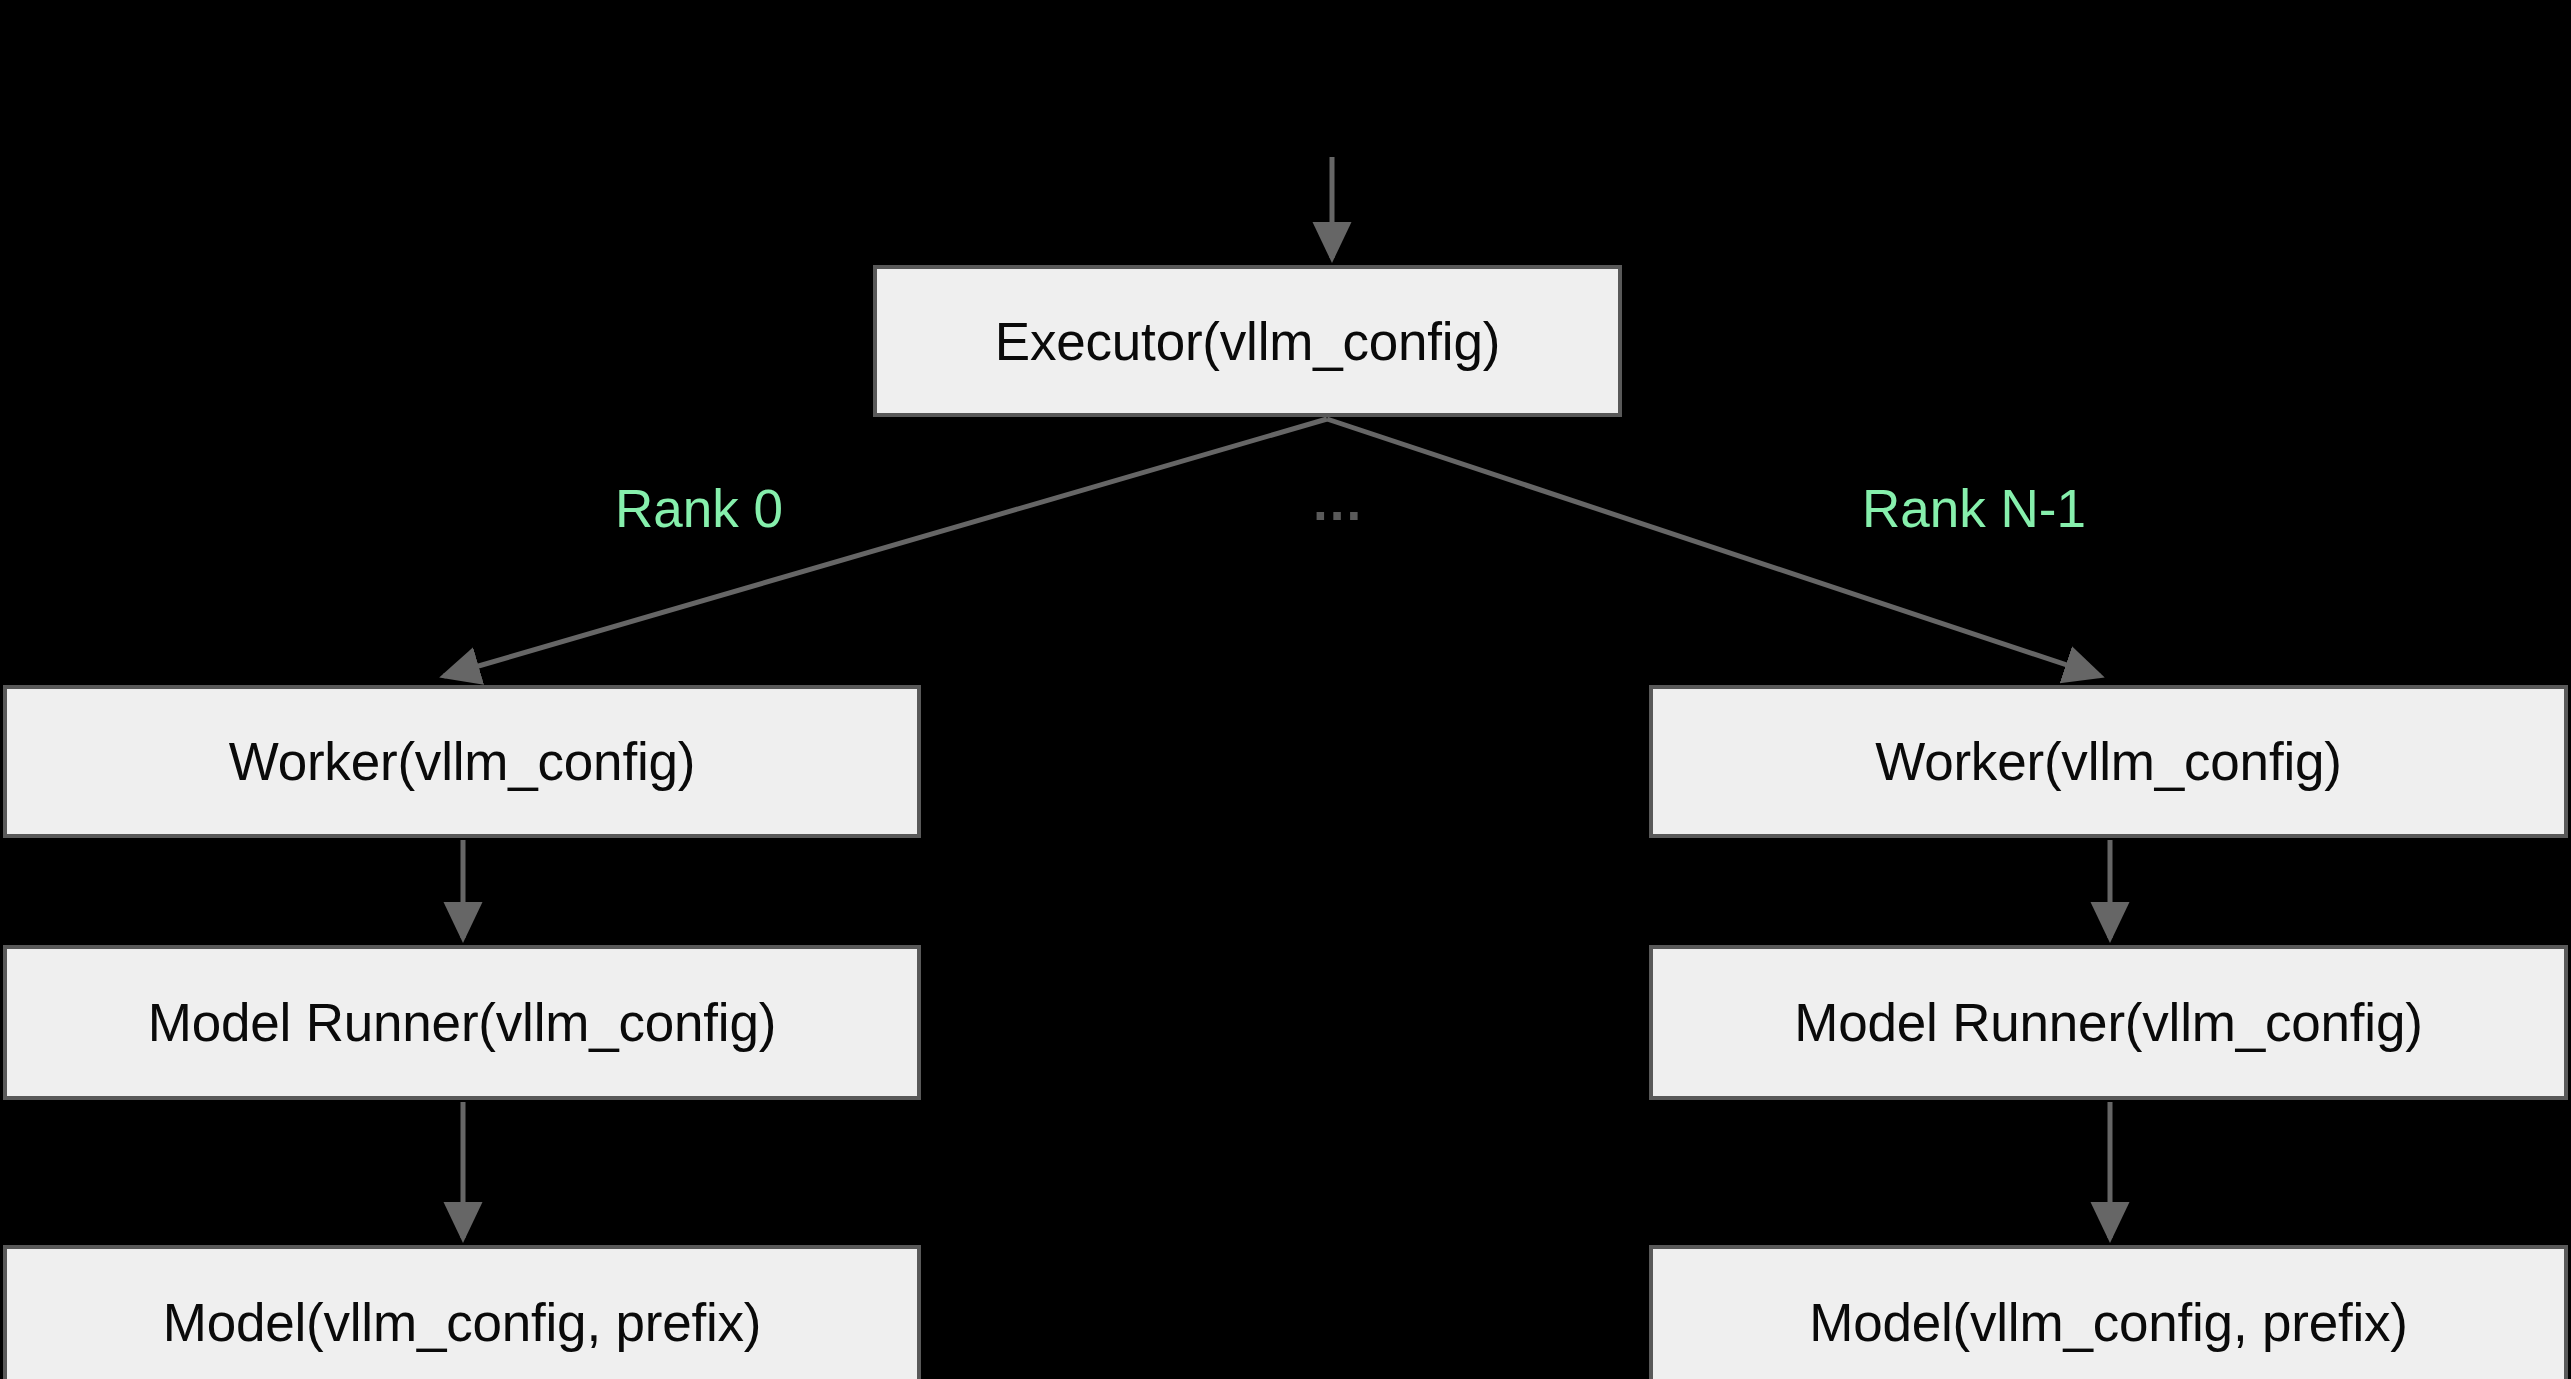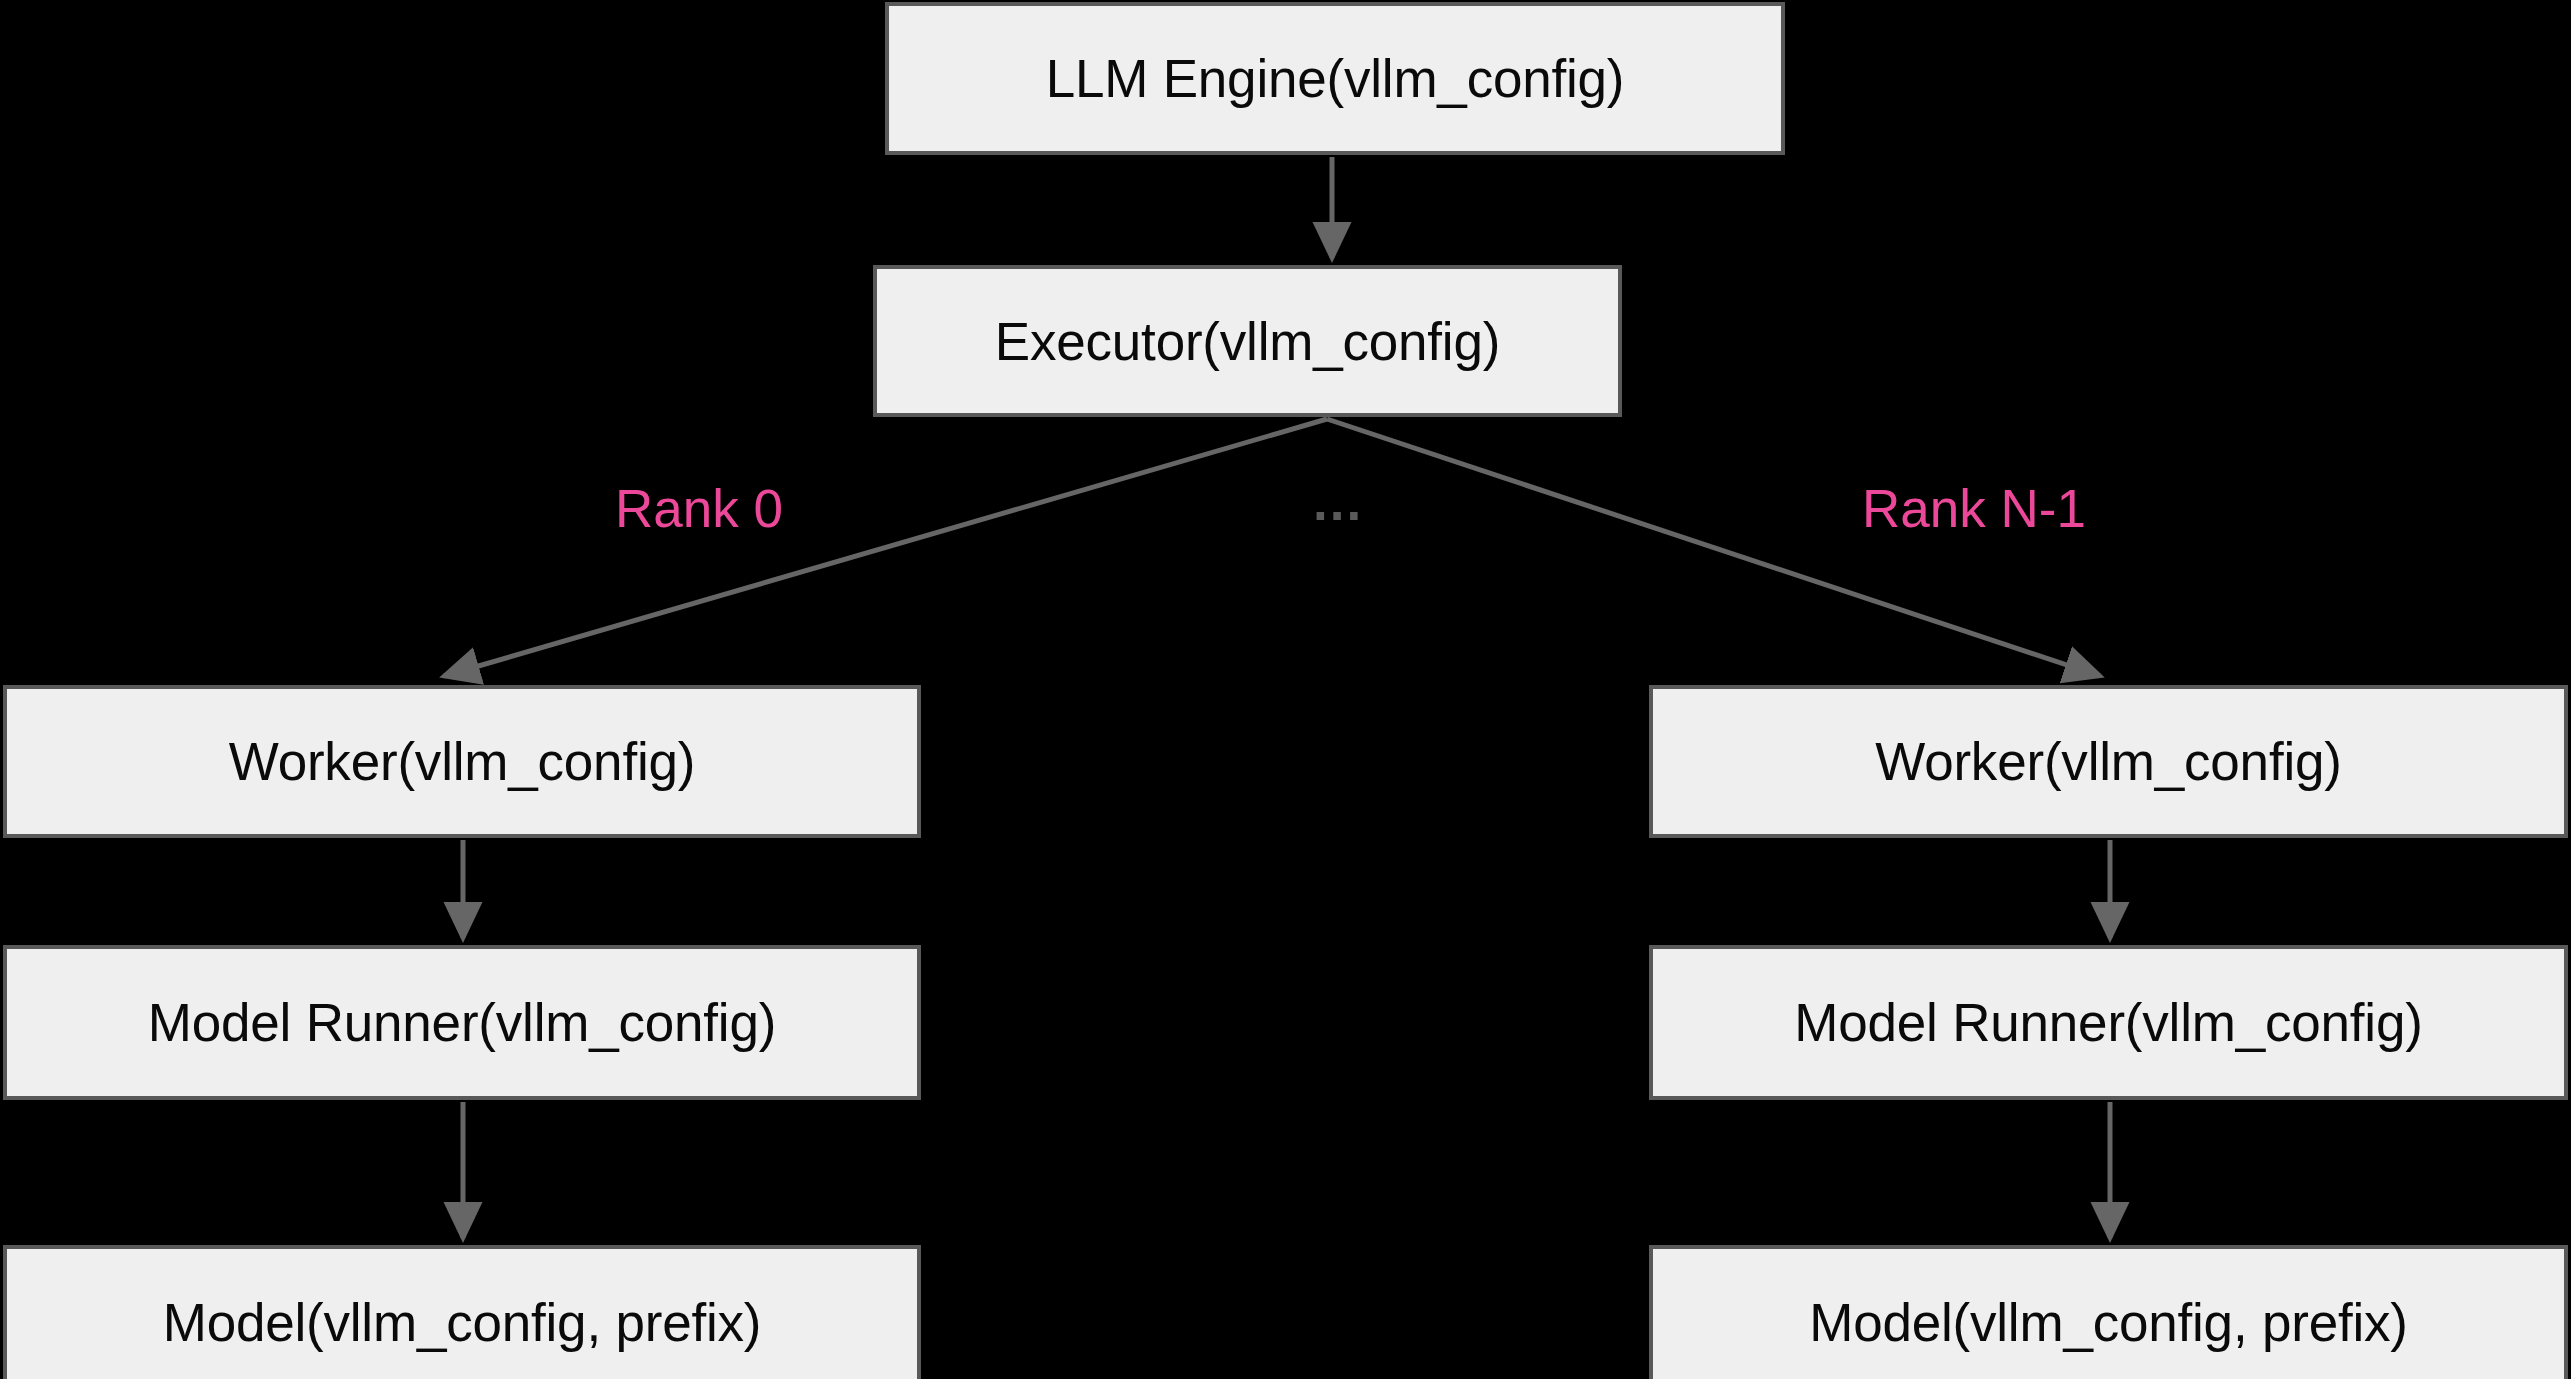--- a/index.html
+++ b/index.html
@@ -27,21 +27,21 @@
     justify-content: center;
     color: #0a0a0a;
     font-size: 53px;
     font-weight: 400;
     letter-spacing: -0.2px;
     white-space: nowrap;
     font-family: "Liberation Sans", sans-serif;
   }
   .edge-label {
     position: absolute;
-    color: #ec4899;
+    color: #86efac;
     font-size: 53px;
     font-weight: 400;
     white-space: nowrap;
     font-family: "Liberation Sans", sans-serif;
   }
   .ellipsis-label {
     position: absolute;
     color: #5a5a5a;
     font-size: 53px;
     line-height: 0.55;
@@ -94,21 +94,20 @@
 
     <line x1="463" y1="840" x2="463" y2="938" stroke="#666666" stroke-width="5" marker-end="url(#arrowhead)"></line>
 
     <line x1="463" y1="1102" x2="463" y2="1238" stroke="#666666" stroke-width="5" marker-end="url(#arrowhead)"></line>
 
     <line x1="2110" y1="840" x2="2110" y2="938" stroke="#666666" stroke-width="5" marker-end="url(#arrowhead)"></line>
 
     <line x1="2110" y1="1102" x2="2110" y2="1238" stroke="#666666" stroke-width="5" marker-end="url(#arrowhead)"></line>
   </svg>
 
-  <div class="node" id="n-llm-engine">LLM Engine(vllm_config)</div>
 
   <div class="node" id="n-executor">Executor(vllm_config)</div>
 
   <div class="edge-label" id="lbl-rank-0">Rank 0</div>
 
   <div class="ellipsis-label" id="lbl-ellipsis">...</div>
 
   <div class="edge-label" id="lbl-rank-n">Rank N-1</div>
 
   <div class="node" id="n-worker-0">Worker(vllm_config)</div>

